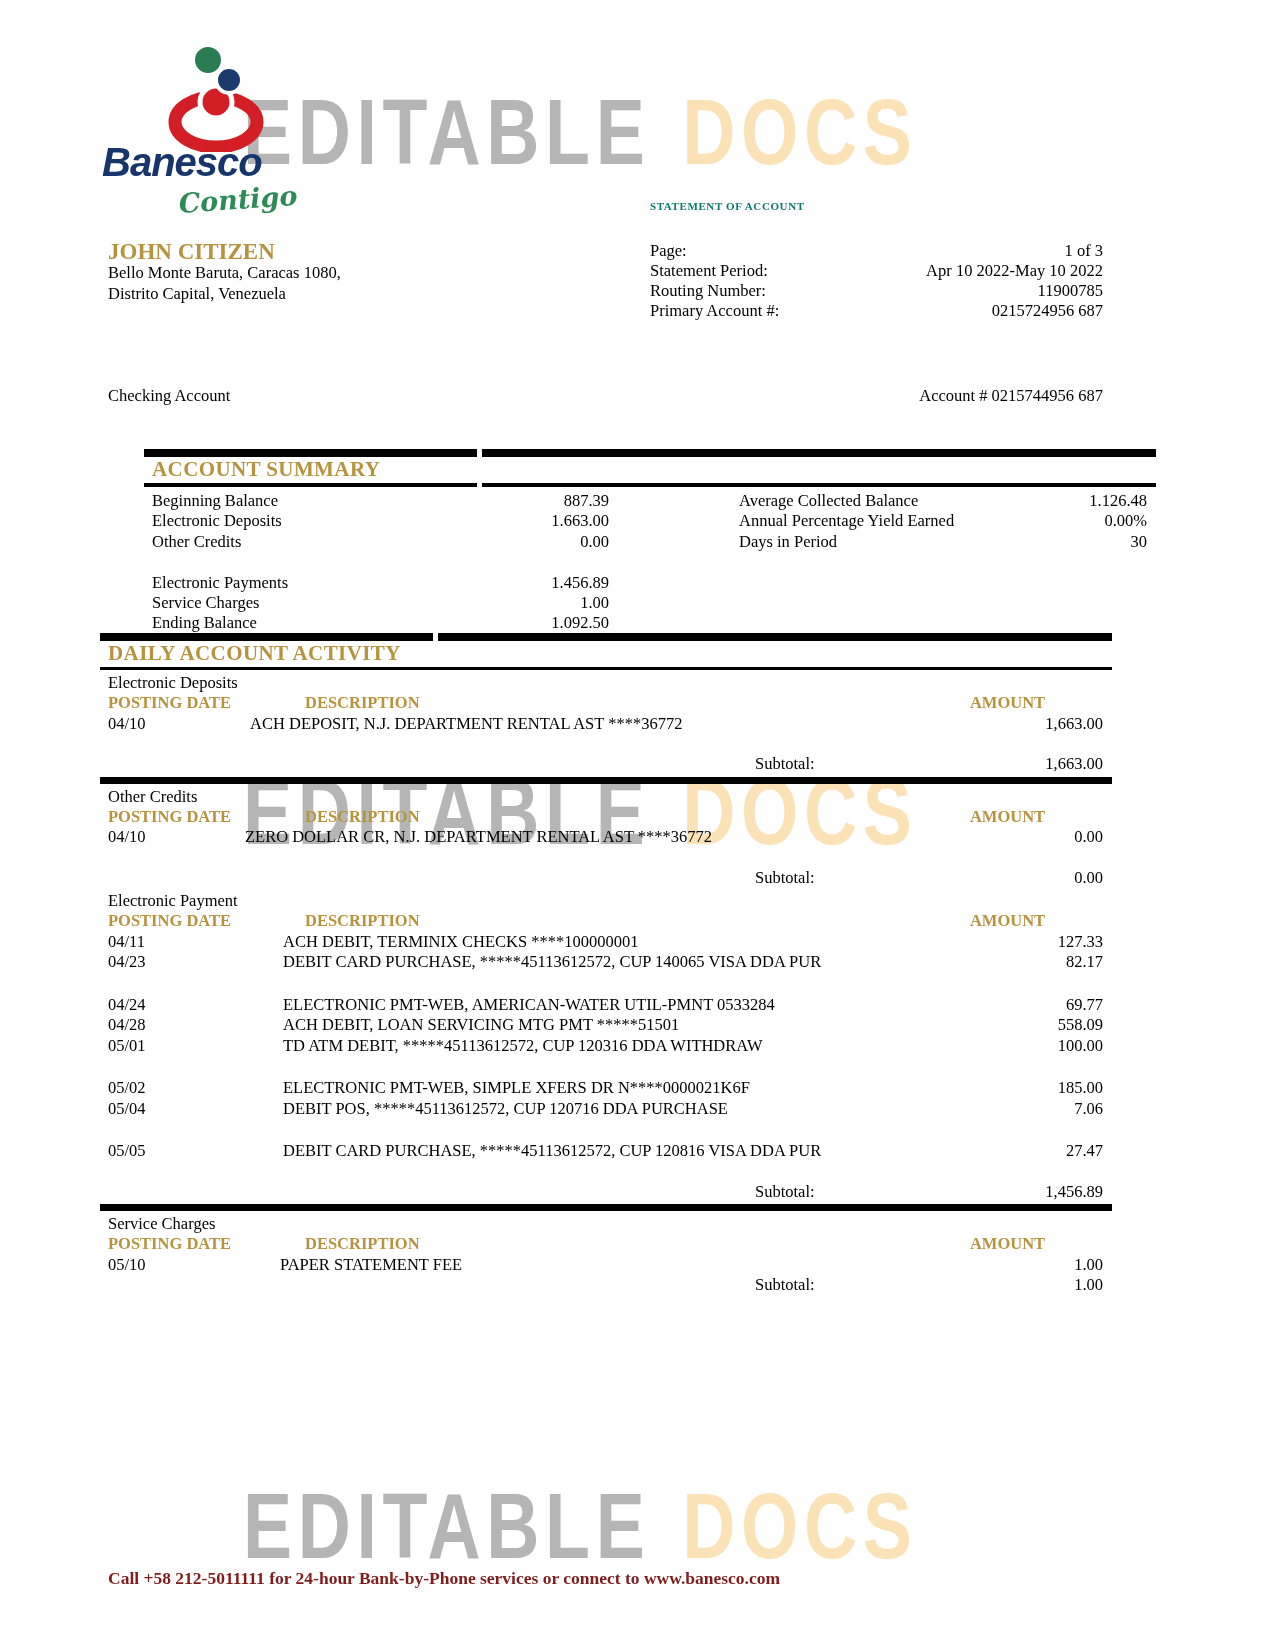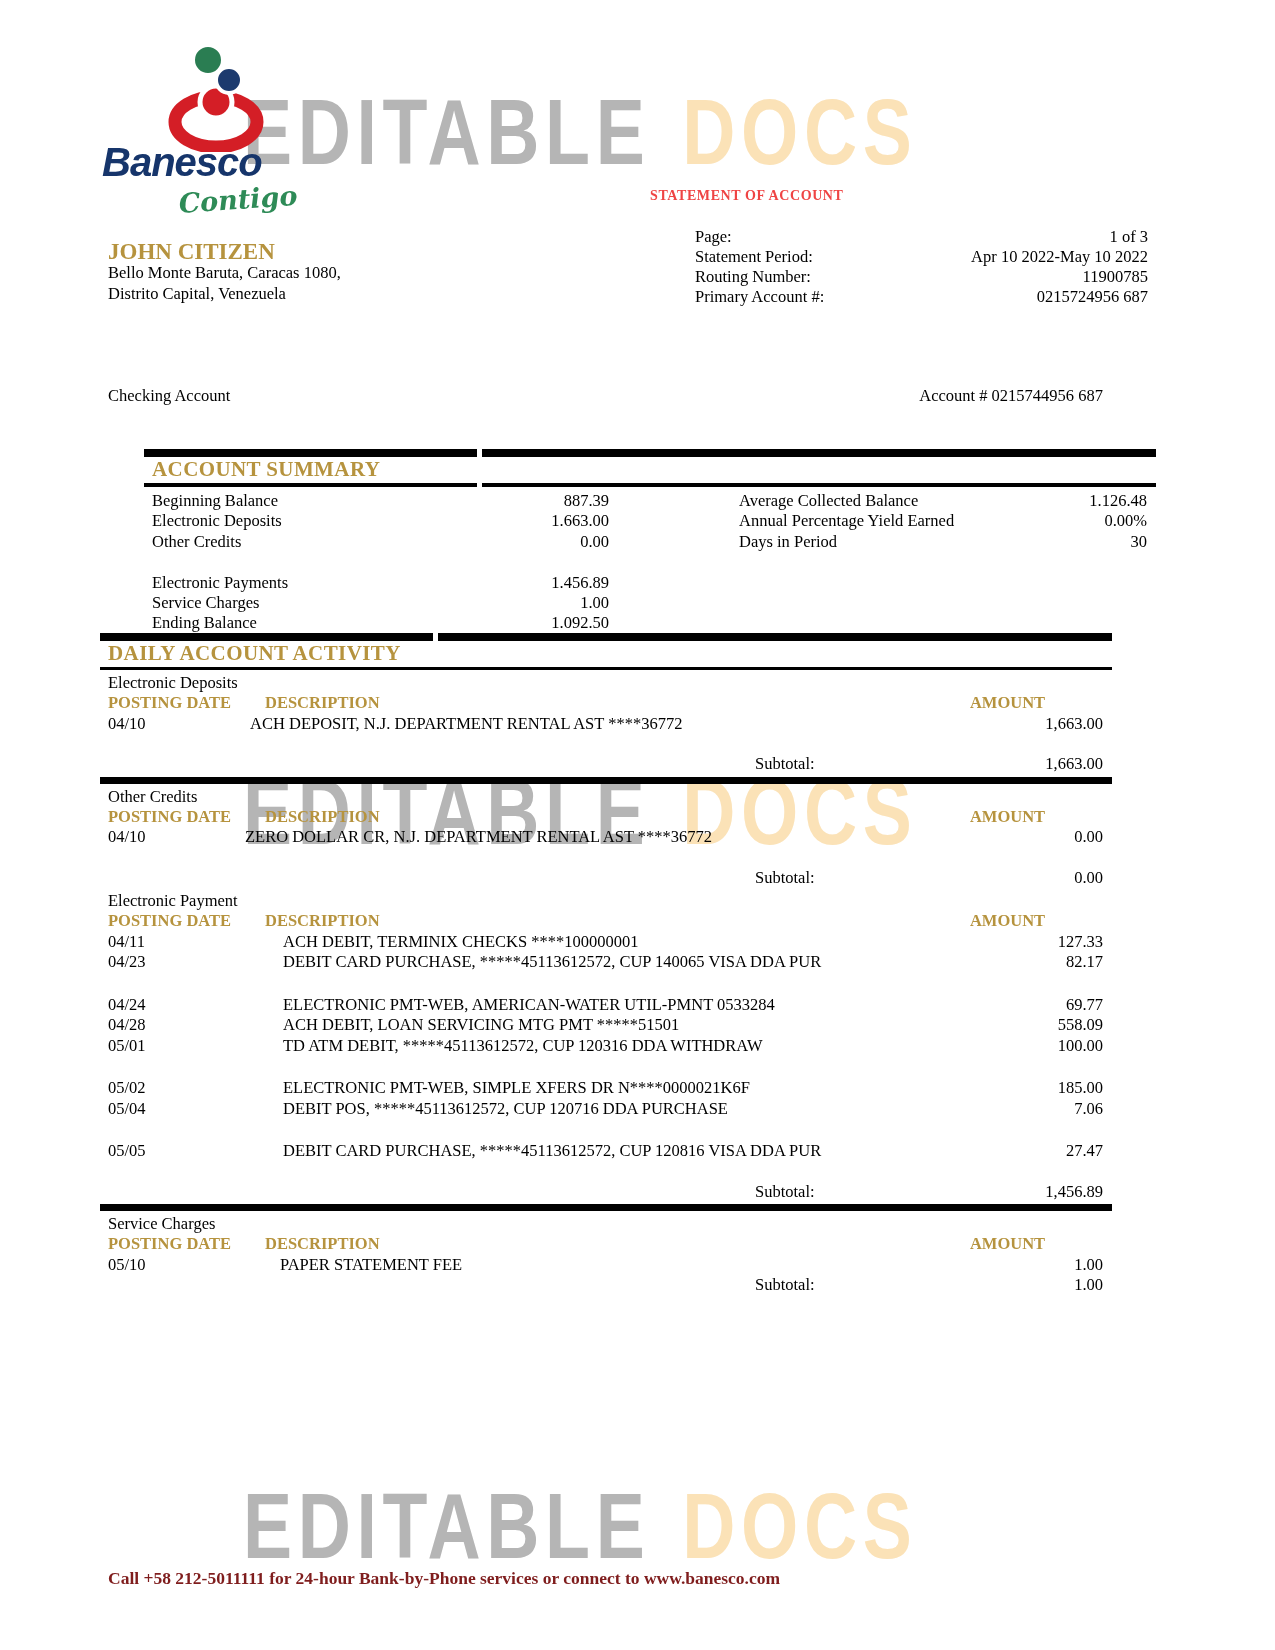--- a/index.html
+++ b/index.html
@@ -18,26 +18,26 @@
 
   
   .logo{position:absolute;left:100px;top:34px;width:240px;z-index:2;}
   .brand-name{font-family:"Liberation Sans",sans-serif;font-weight:bold;font-size:40px;
               color:#16356b;letter-spacing:-1px;line-height:1;margin:-14px 0 0 2px;font-style:italic;}
   .brand-tagline{font-family:"DejaVu Serif",serif;font-style:italic;font-weight:bold;
                  color:#2e8b57;font-size:27px;width:160px;text-align:center;
                  margin:2px 0 0 58px;transform:rotate(-4deg);}
 
   
-  .stmt-title{position:absolute;left:650px;top:188px;z-index:1;color:#ef4444;font-weight:bold;
-              font-size:14px;letter-spacing:0.6px;}
+  .stmt-title{position:absolute;left:650px;top:200px;z-index:1;color:#0f766e;font-weight:bold;
+              font-size:11px;letter-spacing:0.6px;}
   .customer{position:absolute;left:108px;top:241px;z-index:1;}
   .customer-name{color:#b6933e;font-weight:bold;font-size:23px;line-height:22px;}
   .addr{font-size:16.5px;line-height:20.5px;}
-  .meta{position:absolute;left:650px;top:227px;width:453px;z-index:1;margin-left:45px;}
+  .meta{position:absolute;left:650px;top:241px;width:453px;z-index:1;}
   .meta-row{display:flex;justify-content:space-between;font-size:16.5px;line-height:20px;}
   .account-line{position:absolute;left:108px;top:386px;width:995px;display:flex;
                 justify-content:space-between;font-size:16.5px;z-index:1;}
 
   
   .bar8{height:8px;background:#000;position:relative;}
   .bar4{height:4px;background:#000;position:relative;}
   .bar8::after,.bar4::after{content:"";position:absolute;left:333px;width:5px;top:0;bottom:0;background:#fff;}
   .divider{height:7px;background:#000;margin-top:2px;}
   .thin-line{height:3px;background:#000;}
@@ -47,21 +47,21 @@
   .sec-title{color:#b6933e;font-weight:bold;font-size:21px;letter-spacing:0.4px;
              padding:1px 0 2px 8px;line-height:23px;}
   .sum-rows{margin-top:4px;}
   .sum-row{display:flex;font-size:16.5px;line-height:20.4px;min-height:20.4px;}
   .sum-left{width:465px;display:flex;justify-content:space-between;padding-left:8px;box-sizing:border-box;}
   .sum-right{width:408px;margin-left:130px;display:flex;justify-content:space-between;}
 
   
   .activity-block{position:absolute;left:100px;top:633px;width:1012px;z-index:1;}
   .sec-name{font-size:16.5px;line-height:20px;padding:3px 0 0 8px;}
-  .col-hdr{display:flex;color:#b6933e;font-weight:bold;font-size:16.5px;line-height:20.5px;}
+  .col-hdr{display:flex;color:#b6933e;font-weight:bold;font-size:16.5px;line-height:20.5px;gap:40px;}
   .hdr-date{width:165px;padding-left:8px;box-sizing:border-box;}
   .hdr-desc{flex:1;}
   .hdr-amt{width:200px;text-align:center;padding-right:9px;box-sizing:border-box;}
   .act-row{display:flex;font-size:16.5px;line-height:20.5px;}
   .cell-date{padding-left:8px;box-sizing:border-box;}
   .sec-0 .cell-date{width:150px;}
   .sec-1 .cell-date{width:145px;}
   .sec-2 .cell-date{width:183px;}
   .sec-3 .cell-date{width:180px;}
   .cell-desc{flex:1;}

